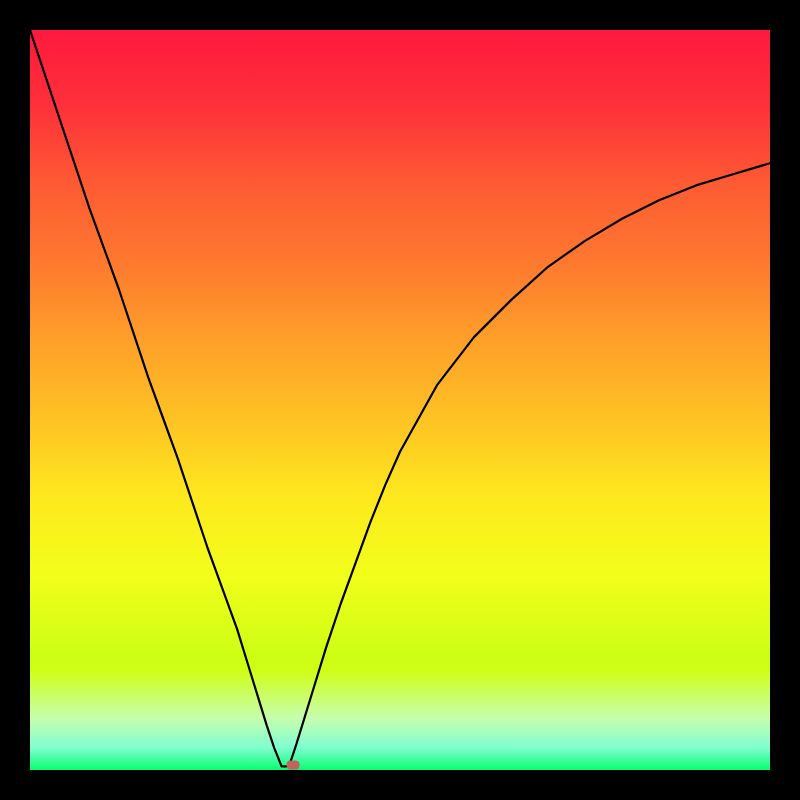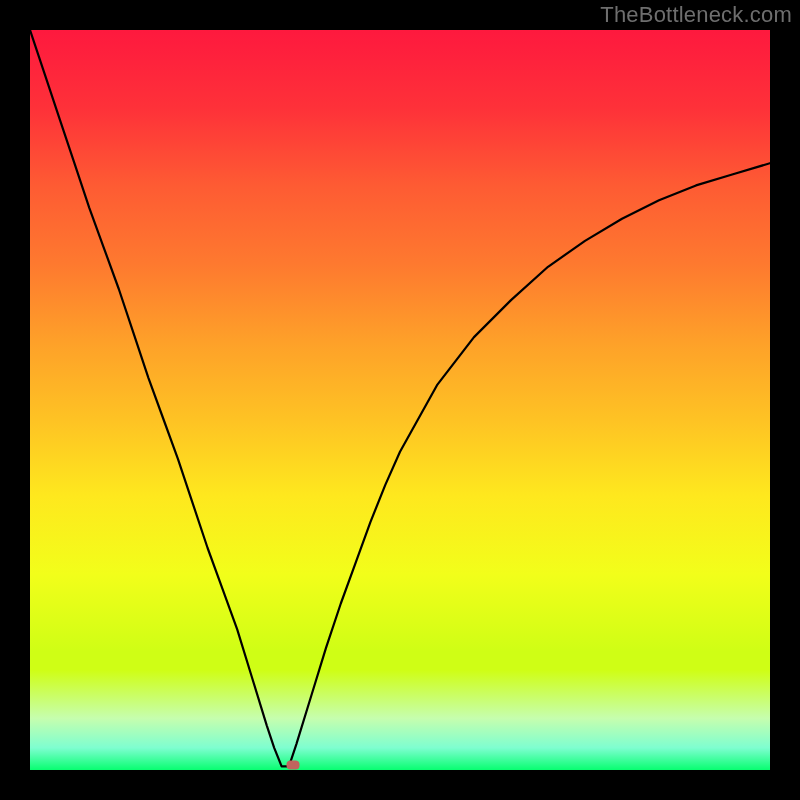--- a/index.html
+++ b/index.html
@@ -57,21 +57,20 @@
     background: #c0645e;
     border-radius: 4px;
     transform: translate(-50%, -50%);
     z-index: 6;
   }
 </style>
 </head>
 <body>
 
 <div class="frame">
-  <div class="watermark">TheBottleneck.com</div>
 
   <div class="plot-outer">
     <svg class="plot-bg" viewBox="0 0 740 740" preserveAspectRatio="none">
       <defs>
         <linearGradient id="bgGrad" x1="0" y1="0" x2="0" y2="1">
             <stop offset="0%" stop-color="#fe193e"></stop>
             <stop offset="10.5%" stop-color="#fe3139"></stop>
             <stop offset="21%" stop-color="#fe5b33"></stop>
             <stop offset="31.5%" stop-color="#fe792f"></stop>
             <stop offset="42%" stop-color="#fea029"></stop>

